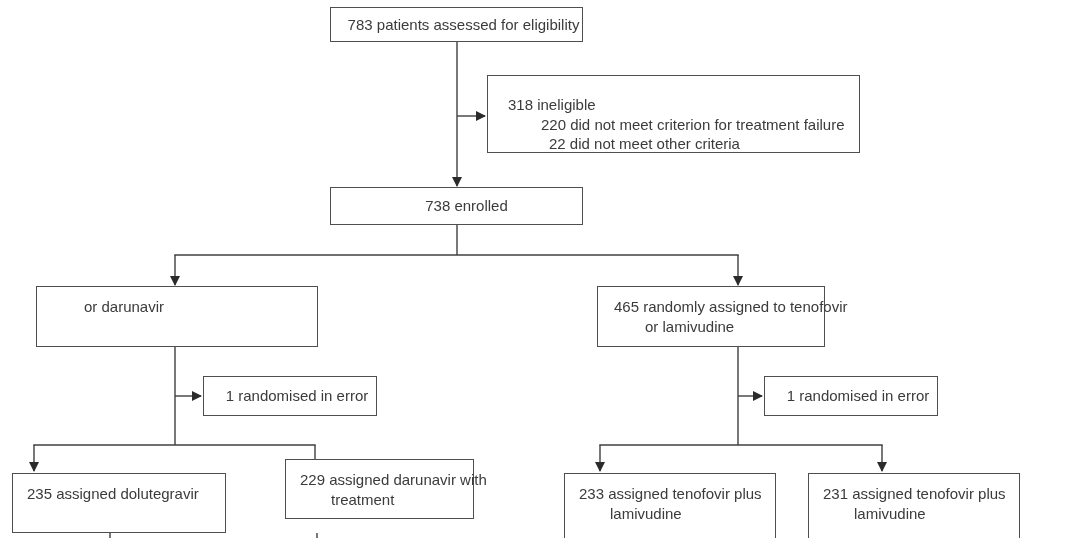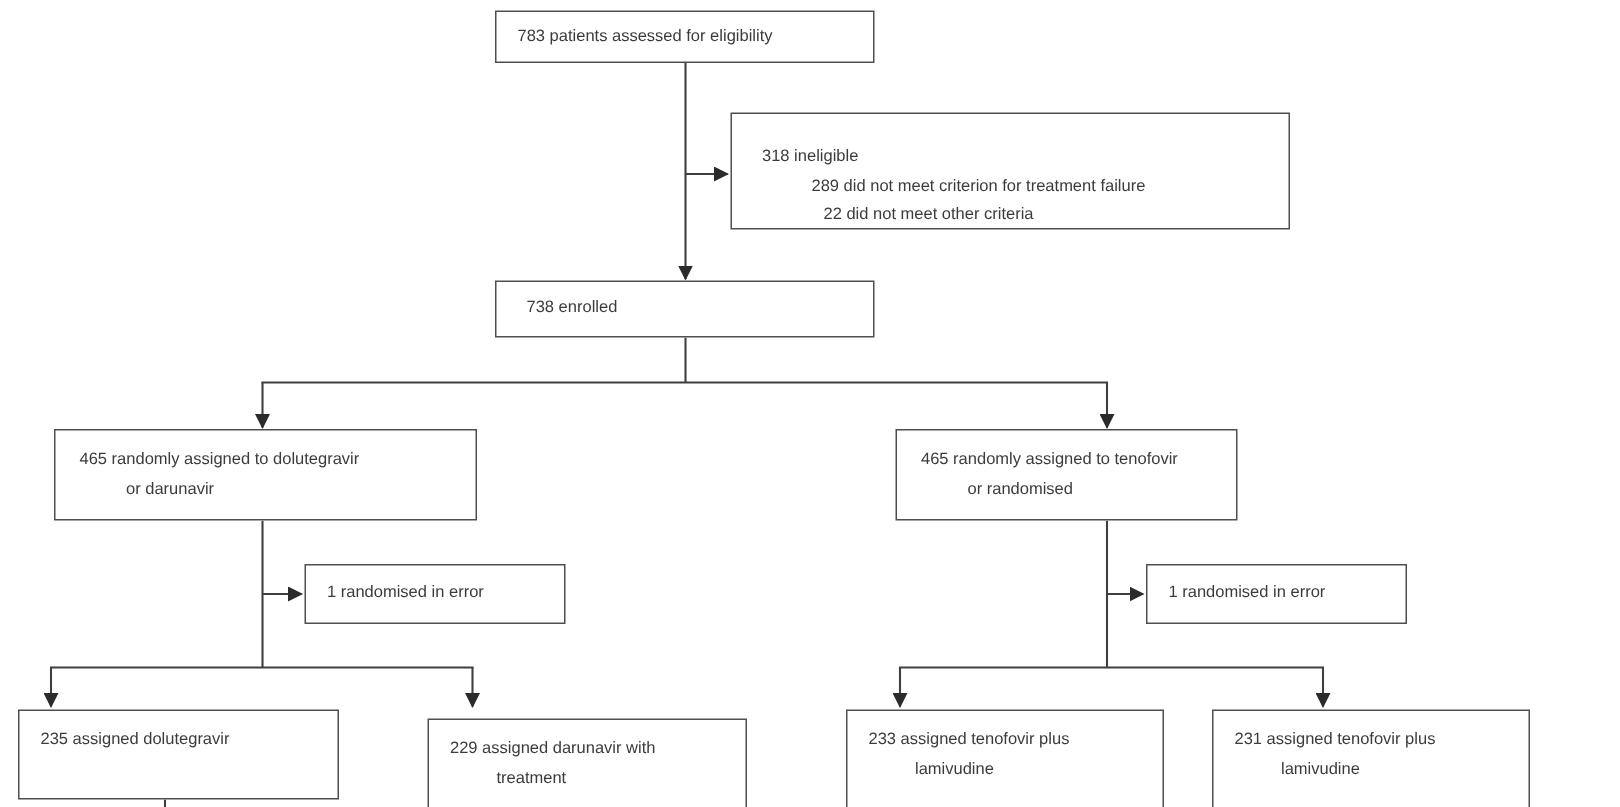--- a/index.html
+++ b/index.html
@@ -15,22 +15,23 @@
     background:var(--background);
     font-family:"Liberation Sans","DejaVu Sans",sans-serif;
   }
   .canvas{position:relative;width:1080px;height:538px;overflow:hidden;background:var(--background)}
   svg.connectors{position:absolute;left:0;top:0;z-index:1}
   .box{
     position:absolute;z-index:2;
     border:1.5px solid var(--box-border);
     background:#ffffff;
     color:var(--text);
-    font-size:11px;line-height:19.5px;
+    font-size:15px;line-height:19.5px;
     box-sizing:border-box;
+    align-items:center;
   }
   .box.single{display:flex;flex-direction:column;justify-content:center}
   .box.multi{padding-top:10px}
   .ln{white-space:nowrap}
   .p14{padding-left:14px}
   .p16{padding-left:16px}
   .p20{padding-left:20px}
   .p45{padding-left:45px}
   .p47{padding-left:47px}
   .p53{padding-left:53px}
@@ -76,51 +77,50 @@
       <path d="M883,533 V538"></path>
     </g>
   </svg>
 
   <div class="box single" style="left:330px;top:7px;width:253px;height:35px">
     <div class="ln p14">783 patients assessed for eligibility</div>
   </div>
 
   <div class="box multi" style="left:487px;top:75px;width:373px;height:78px;padding-top:19px">
     <div class="ln p20">318 ineligible</div>
-    <div class="ln p53">289 did not meet criterion for treatment failure</div>
+    <div class="ln p53">220 did not meet criterion for treatment failure</div>
     <div class="ln p61">22 did not meet other criteria</div>
   </div>
 
   <div class="box single" style="left:330px;top:187px;width:253px;height:38px">
     <div class="ln p20">738 enrolled</div>
   </div>
 
   <div class="box multi" style="left:36px;top:286px;width:282px;height:61px">
-    <div class="ln p16">465 randomly assigned to dolutegravir</div>
     <div class="ln p47">or darunavir</div>
   </div>
 
   <div class="box multi" style="left:597px;top:286px;width:228px;height:61px">
     <div class="ln p16">465 randomly assigned to tenofovir</div>
-    <div class="ln p47">or randomised</div>
+    <div class="ln p47">or lamivudine</div>
   </div>
 
   <div class="box single" style="left:203px;top:376px;width:174px;height:40px">
     <div class="ln p14">1 randomised in error</div>
   </div>
 
   <div class="box single" style="left:764px;top:376px;width:174px;height:40px">
     <div class="ln p14">1 randomised in error</div>
   </div>
 
   <div class="box multi" style="left:12px;top:473px;width:214px;height:60px">
     <div class="ln p14">235 assigned dolutegravir</div>
   </div>
 
-  <div class="box multi" style="left:285px;top:479px;width:213px;height:60px">
+  <div class="box multi" style="left:285px;top:459px;width:189px;height:60px">
     <div class="ln p14">229 assigned darunavir with</div>
     <div class="ln p45">treatment</div>
   </div>
 
   <div class="box multi" style="left:564px;top:473px;width:212px;height:76px">
     <div class="ln p14">233 assigned tenofovir plus</div>
     <div class="ln p45">lamivudine</div>
   </div>
 
   <div class="box multi" style="left:808px;top:473px;width:212px;height:67px">

